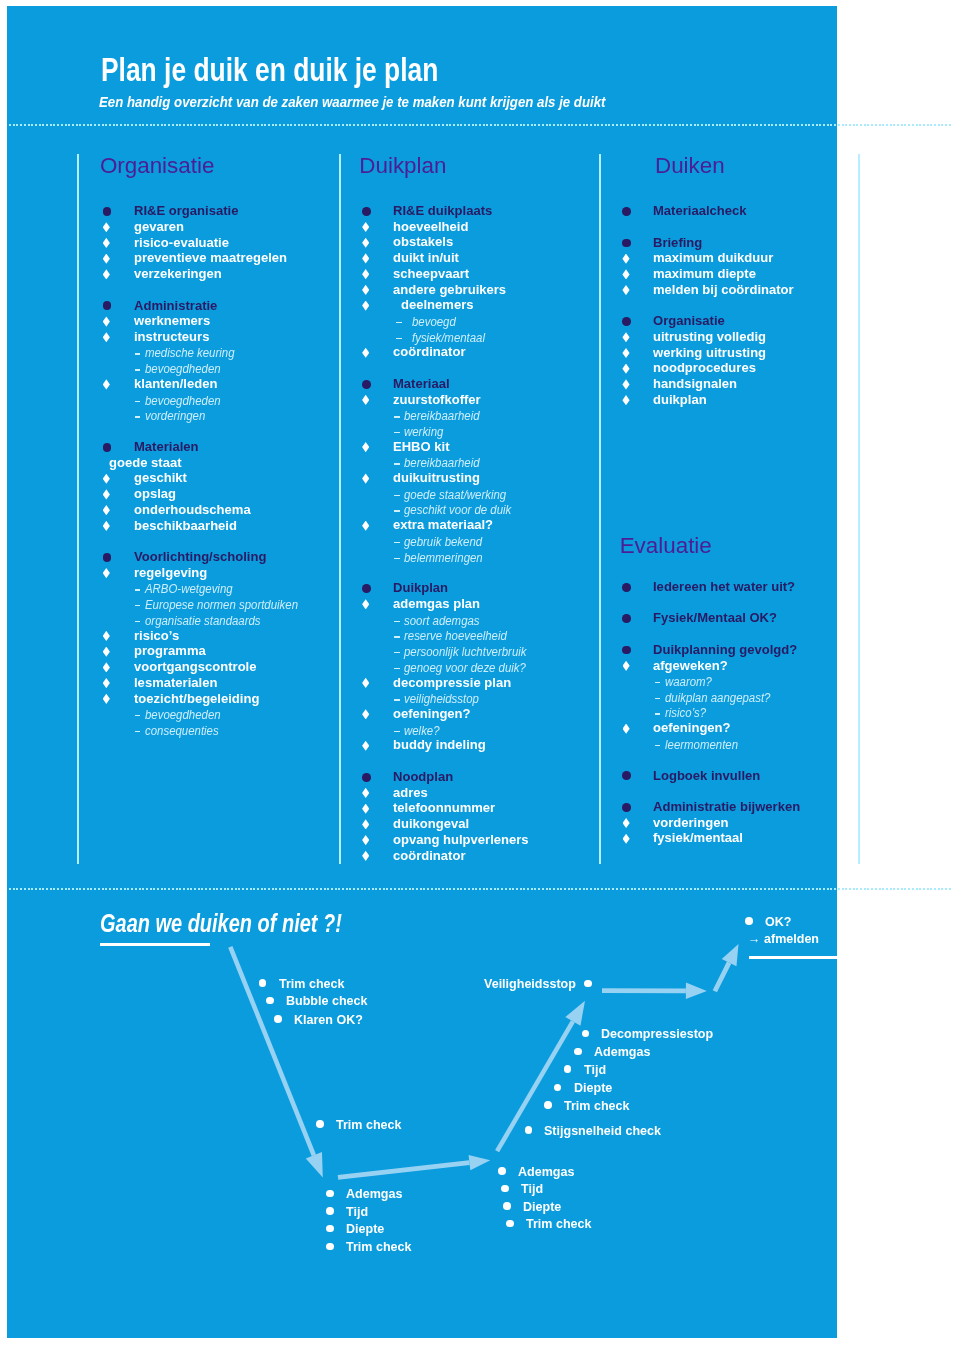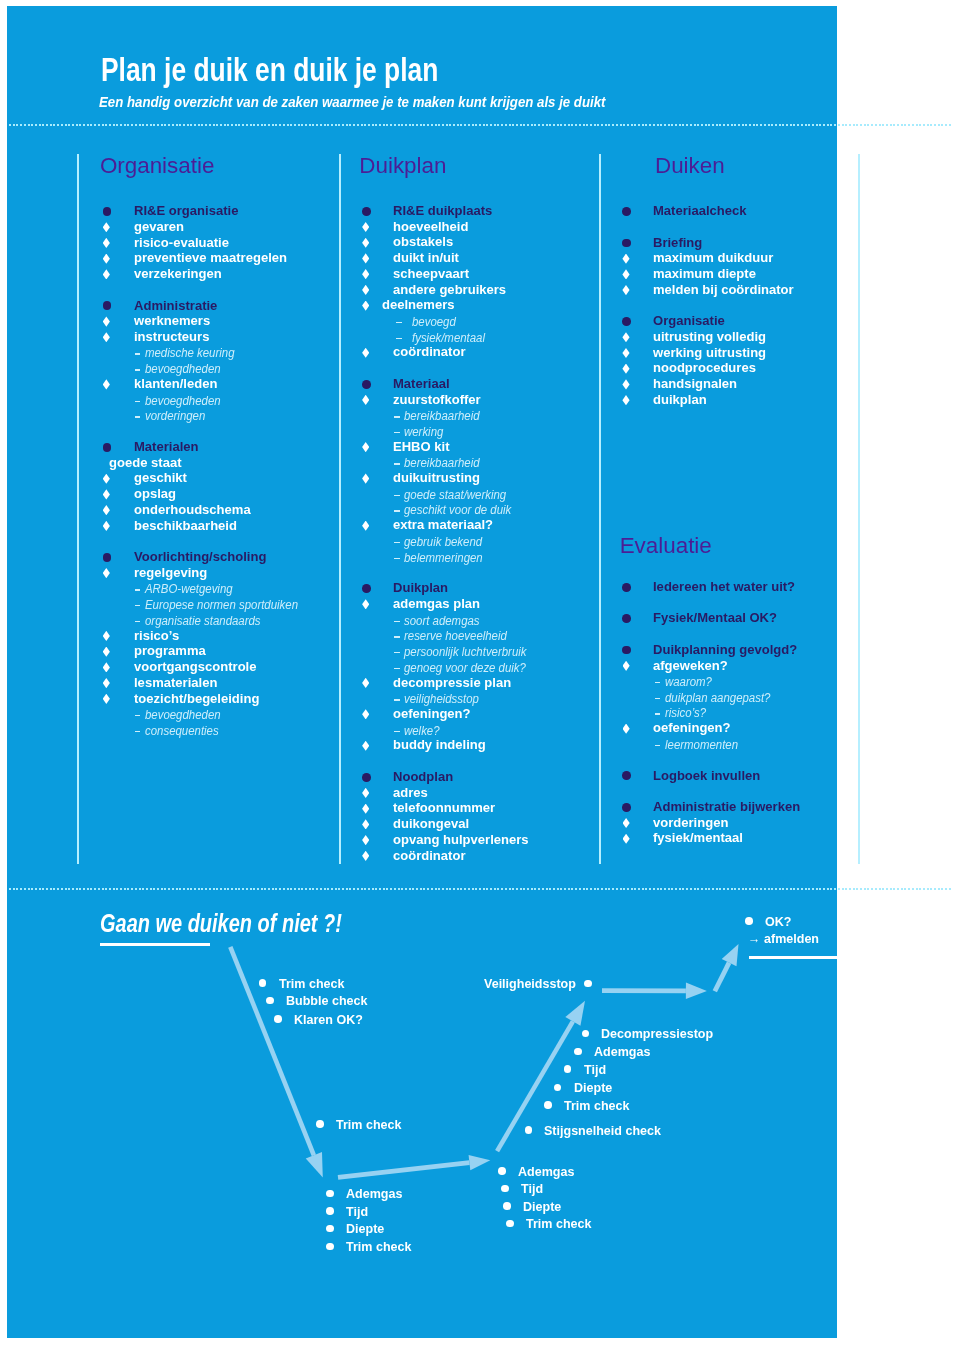--- a/index.html
+++ b/index.html
@@ -210,21 +210,21 @@
         <div class="row" style="left: 366.4px; top: 274.18px;">
           <span class="dia" style="left: -4.3px; top: -5.1px;"></span>
           <span class="t" style="left: 26.7px; top: -6.3px;">scheepvaart</span>
         </div>
         <div class="row" style="left: 366.4px; top: 289.9px;">
           <span class="dia" style="left: -4.3px; top: -5.1px;"></span>
           <span class="t" style="left: 26.7px; top: -6.3px;">andere gebruikers</span>
         </div>
         <div class="row" style="left: 366.4px; top: 305.62px;">
           <span class="dia" style="left: -4.3px; top: -5.1px;"></span>
-          <span class="t" style="left: 16px; top: -6.3px; text-align: center;">deelnemers</span>
+          <span class="t" style="left: 35px; top: -6.3px; text-align: center;">deelnemers</span>
         </div>
         <div class="row" style="left: 366.4px; top: 321.34px;">
           <span class="dsh" style="left: 30px; top: 0.5px;"></span>
           <span class="t it" style="left: 45.9px; top: -6.3px;">bevoegd</span>
         </div>
         <div class="row" style="left: 366.4px; top: 337.06px;">
           <span class="dsh" style="left: 30px; top: 0.5px;"></span>
           <span class="t it" style="left: 45.9px; top: -6.3px;">fysiek/mentaal</span>
         </div>
         <div class="row" style="left: 366.4px; top: 352.78px;">

